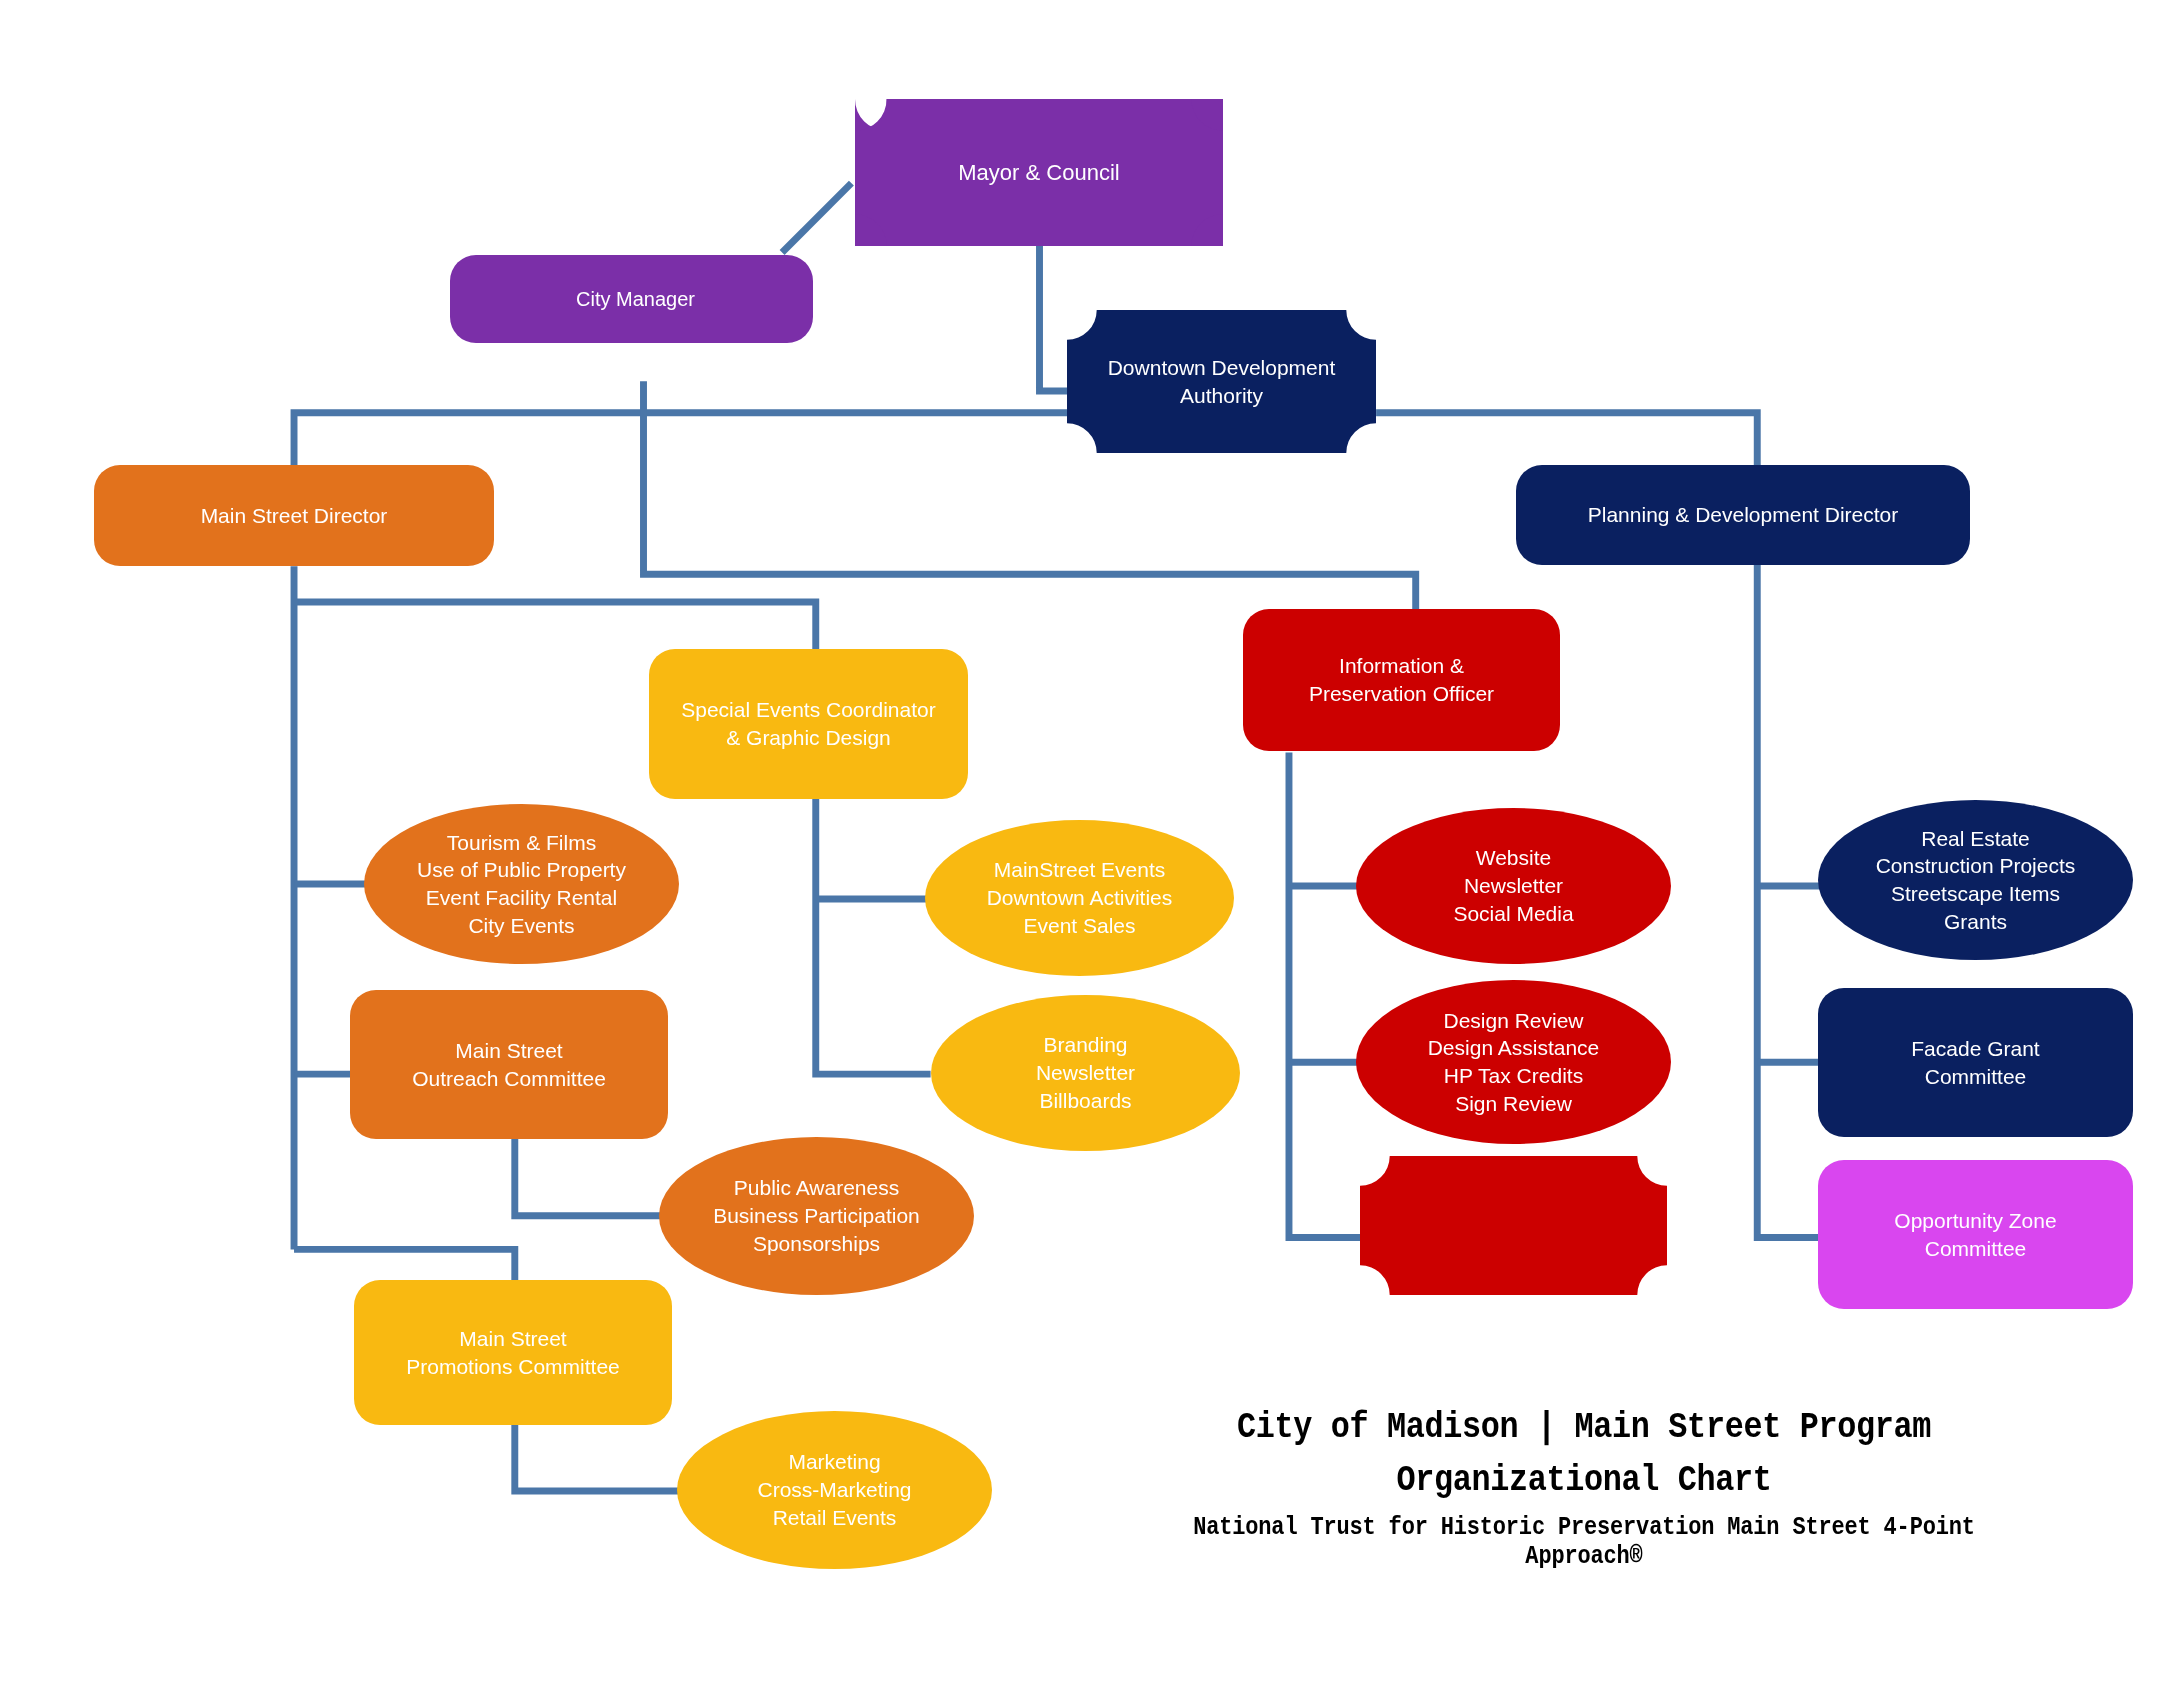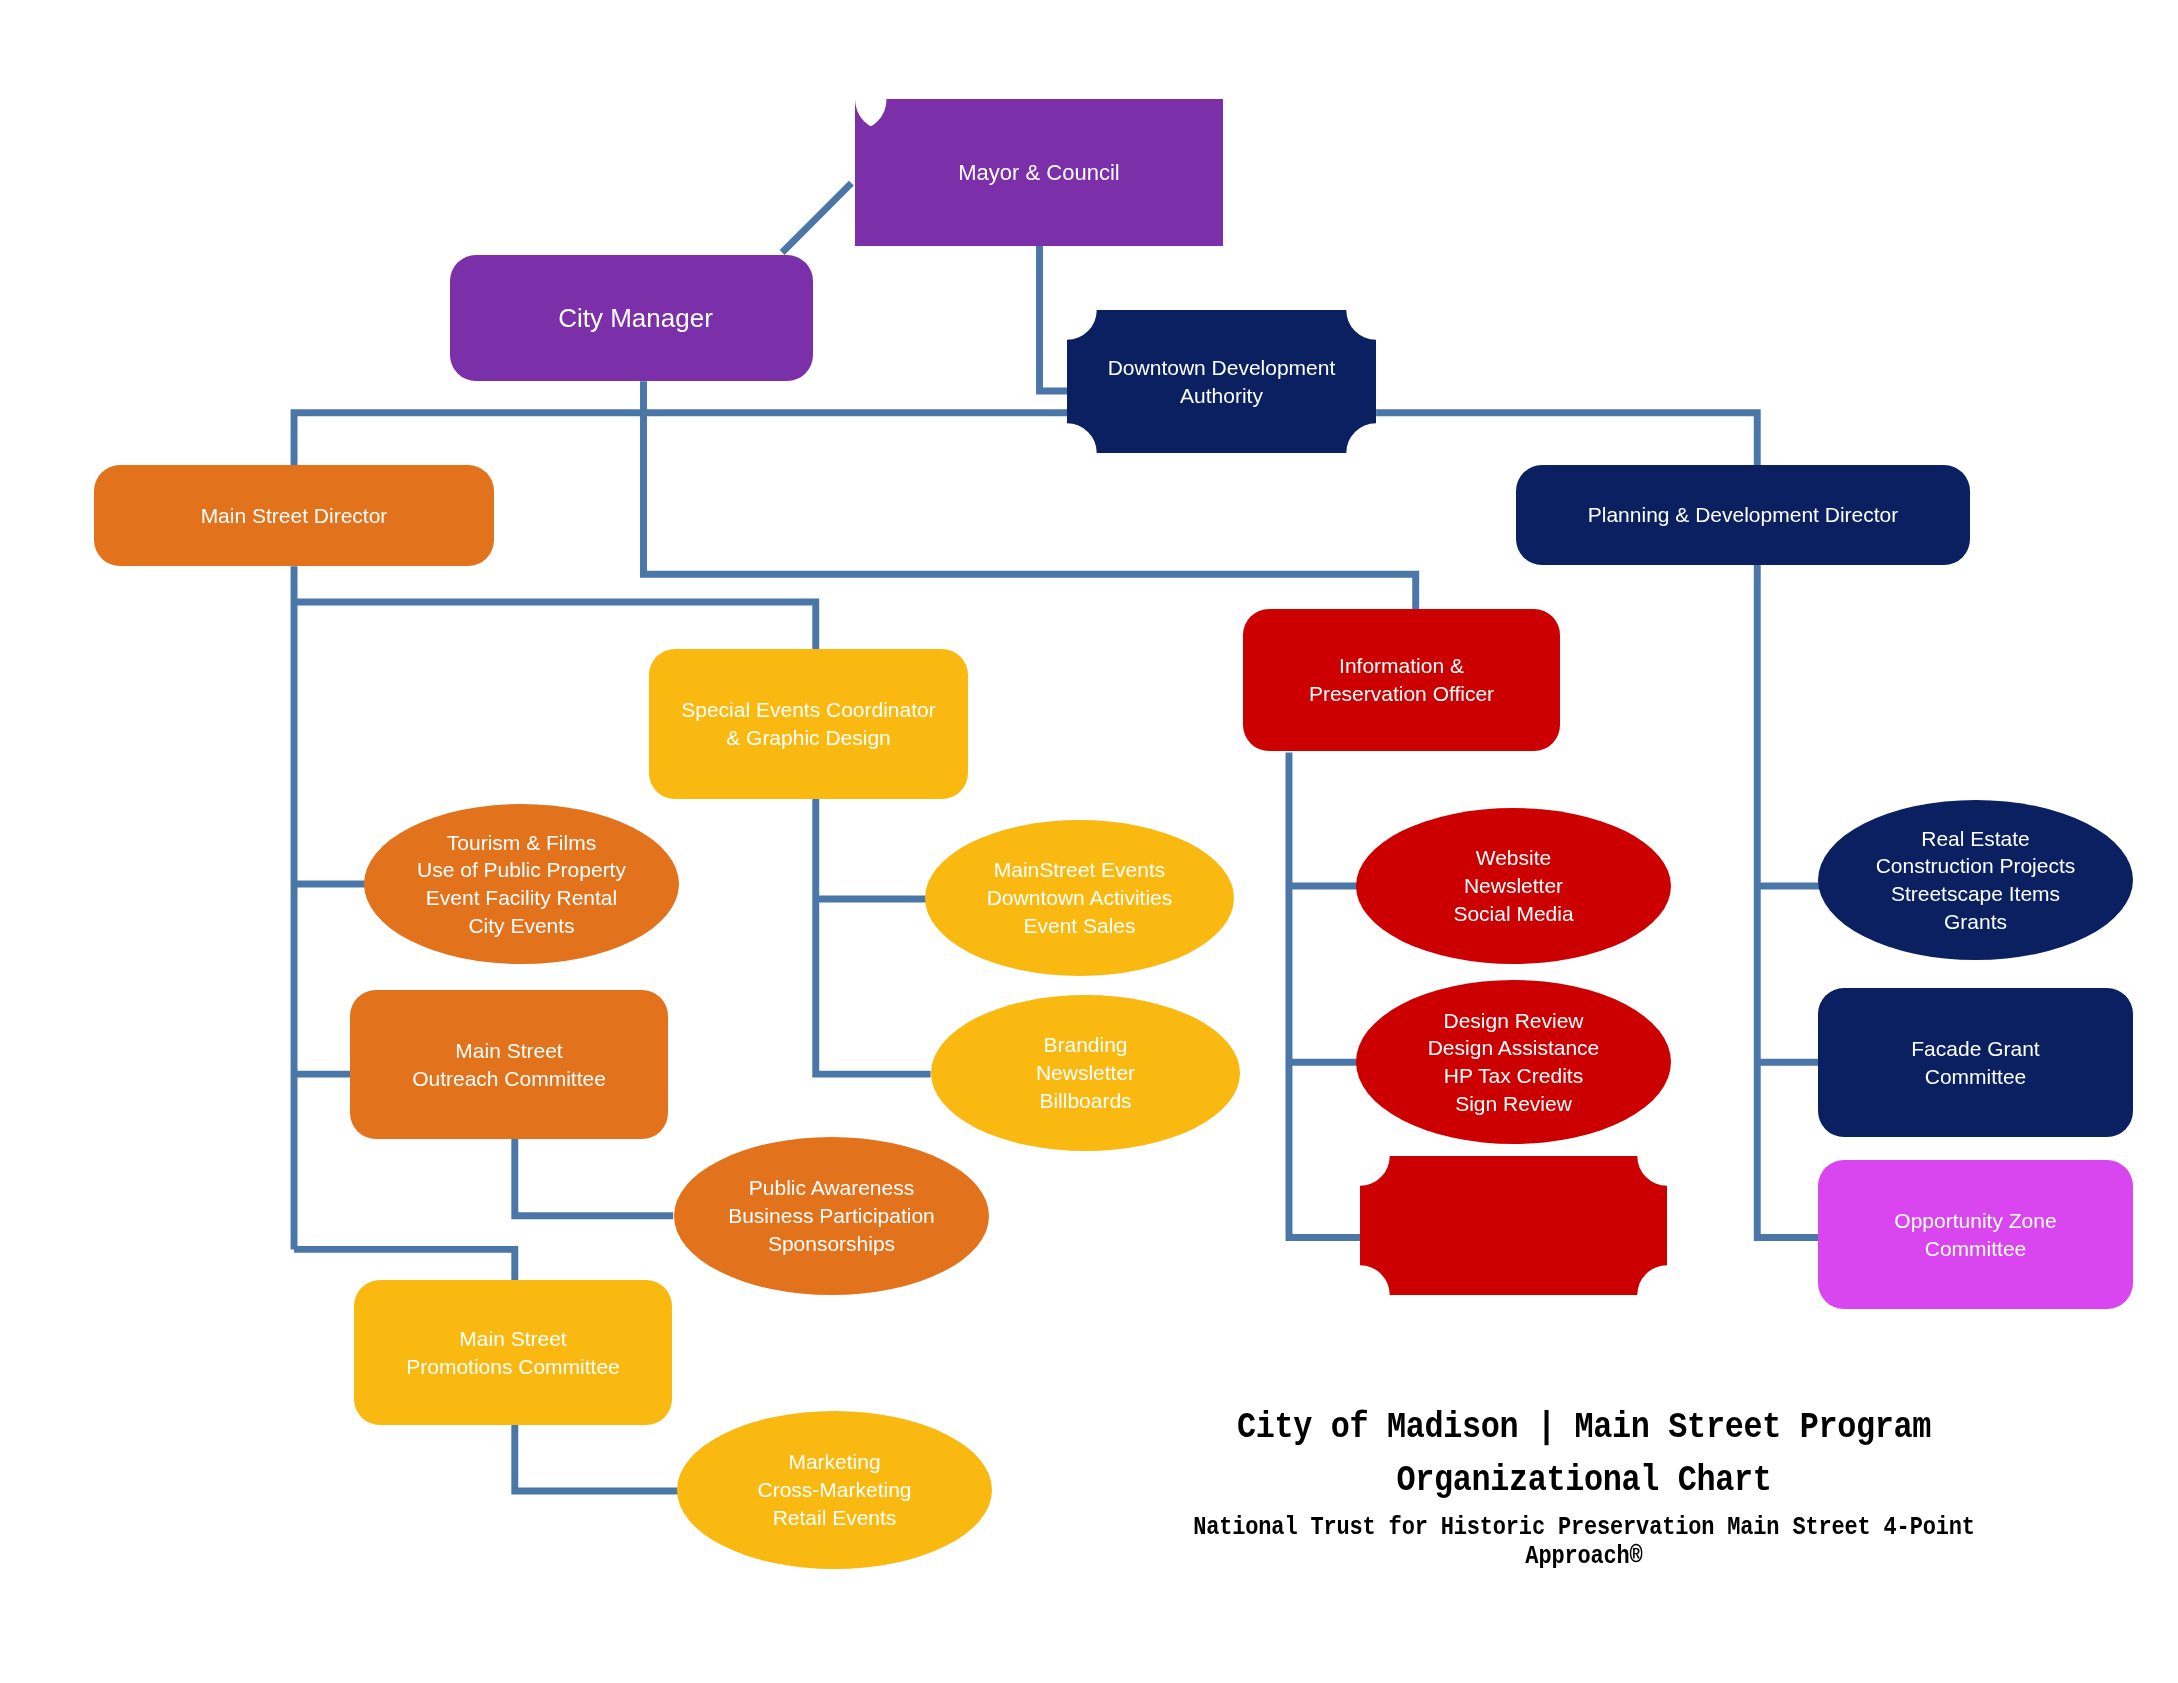--- a/index.html
+++ b/index.html
@@ -131,21 +131,21 @@
 
   <div class="node concave" style="left:855px; top:99px; width:368px; height:147px; font-size:22px;">
     <svg viewBox="0 0 372 148" preserveAspectRatio="none">
       <path fill="#7B2FA8" d="M0,0 H372 V148 H0 Z M0,0 A32,32 0 0 0 32,32 L32,0 Z"></path>
       <path fill="#7B2FA8" d="M0,32 L0,116 A32,32 0 0 1 32,148 L340,148 A32,32 0 0 1 372,116 L372,32 A32,32 0 0 1 340,0 L32,0 A32,32 0 0 1 0,32 Z"></path>
       <rect x="0" y="0" width="372" height="148" fill="none"></rect>
     </svg>
     <span class="label">Mayor &amp; Council</span>
   </div>
 
-  <div class="node rounded" style="left:450px; top:255px; width:363px; height:126px; background:#7B2FA8; font-size:26px;padding-left:18px;">
+  <div class="node rounded" style="left:450px; top:255px; width:363px; height:88px; background:#7B2FA8; font-size:20px;padding-left:18px;">
     <span class="label">City Manager</span>
   </div>
 
   <div class="node concave" style="left:1067px; top:310px; width:309px; height:143px; font-size:21px;">
     <svg viewBox="0 0 312 144" preserveAspectRatio="none">
       <path fill="#0A2060" d="M0,30 L0,114 A30,30 0 0 1 30,144 L282,144 A30,30 0 0 1 312,114 L312,30 A30,30 0 0 1 282,0 L30,0 A30,30 0 0 1 0,30 Z"></path>
     </svg>
     <span class="label">Downtown Development
 Authority</span>
   </div>
@@ -173,21 +173,21 @@
 Use of Public Property
 Event Facility Rental
 City Events</span>
   </div>
 
   <div class="node rounded" style="left:350px; top:990px; width:318px; height:149px; background:#E2721C; font-size:21px;">
     <span class="label">Main Street
 Outreach Committee</span>
   </div>
 
-  <div class="node ellipse" style="left:674px; top:1137px; width:315px; height:158px; background:#E2721C; font-size:21px;">
+  <div class="node ellipse" style="left:659px; top:1137px; width:315px; height:158px; background:#E2721C; font-size:21px;">
     <span class="label">Public Awareness
 Business Participation
 Sponsorships</span>
   </div>
 
   <div class="node rounded" style="left:354px; top:1280px; width:318px; height:145px; background:#F9B911; font-size:21px;">
     <span class="label">Main Street
 Promotions Committee</span>
   </div>
 

